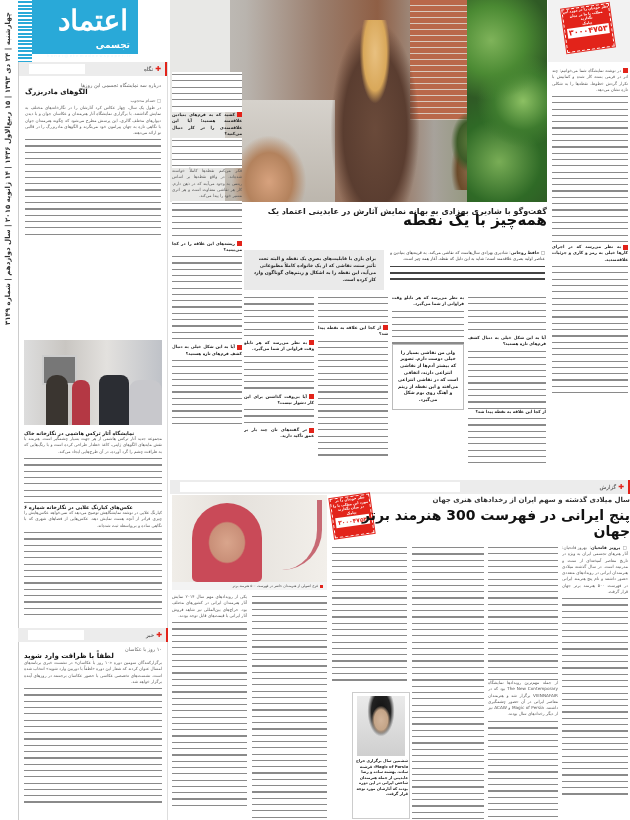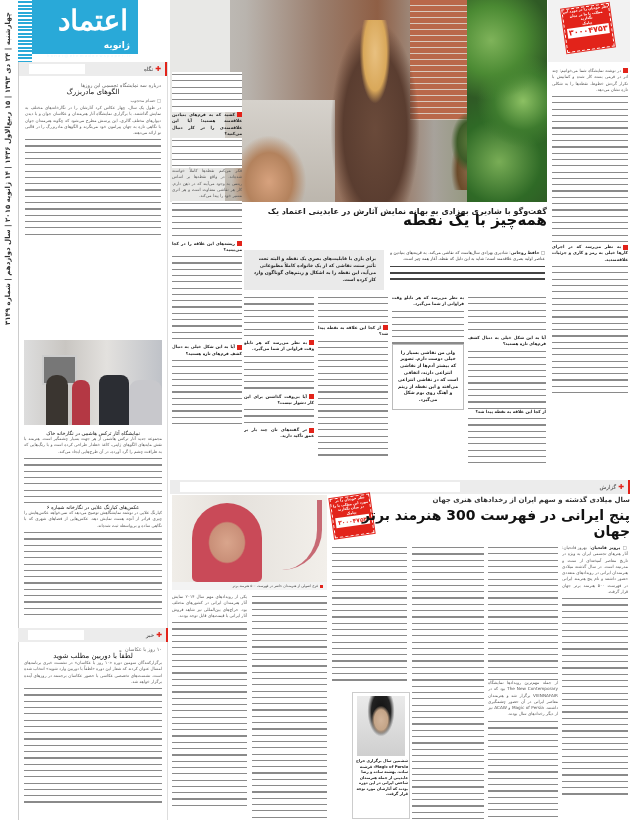--- a/index.html
+++ b/index.html
@@ -21,21 +21,21 @@
   #masthead .section { position: absolute; right: 8px; top: 40px; color: #fff; font-size: 9px; font-weight: bold; }
   #masthead .email { position: absolute; right: 6px; top: 53px; color: #e8f6fc; font-size: 3.8px; letter-spacing: 1.3px; direction: ltr; }
 
   .sec-header { height: 14px; background: #ececec; display: flex; align-items: center; justify-content: space-between; padding: 0 0 0 6px; }
   .sec-header .label { font-size: 5.5px; color: #333; display: flex; align-items: center; padding-right: 4px; border-right: 2px solid #e2231a; height: 14px; }
   .sec-header .label .plus { color: #e2231a; font-weight: bold; font-size: 7px; margin-left: 2px; }
   .sec-header .white-box { width: 56px; height: 10px; background: #fff; margin-left: 4px; position: relative; }
 
   #left-col { left: 18px; top: 62px; width: 150px; height: 758px; border-left: 1px solid #ccc; border-right: 1px solid #ddd; }
   .kicker { font-size: 5px; color: #666; text-align: right; }
-  .hl { font-size: 7px; font-weight: normal; color: #111; text-align: center; }
+  .hl { font-size: 7px; font-weight: bold; color: #111; text-align: left; }
 
   
   #promo-top { left: 548px; top: 0; width: 82px; height: 62px; background: #f2f2f2; }
   .stamp { position: absolute; background: #e2231a; color: #fff; transform: rotate(-8deg); text-align: center; font-weight: bold; border: 1px dashed #fff; outline: 1px solid #e2231a; }
   .stamp .s-top { font-size: 3.5px; line-height: 4.5px; }
   .stamp .s-num { background: #fff; color: #e2231a; font-size: 8px; margin: 1px 2px 2px; line-height: 10px; }
 
   #photo-main { left: 170px; top: 0; width: 377px; height: 202px; overflow: hidden; background: linear-gradient(to right, #c9c9c6 0%, #b9b4ae 20%, #9a7d6c 40%, #8f5f45 55%, #a7a29b 70%, #8a936f 85%, #3d6e3a 100%); }
   #photo-main .wall { position:absolute; left: 0; top: 0; width: 60px; height: 202px; background: #e8e8e6; }
   #photo-main .bricks { position:absolute; left: 240px; top: 0; width: 70px; height: 120px; background: repeating-linear-gradient(to bottom, #b9684a 0, #b9684a 5px, #d9c9bd 5px, #d9c9bd 6px); }
@@ -71,21 +71,21 @@
   .boxquote { border: 1px solid #bbb; font-size: 4.5px; line-height: 6.8px; color: #222; font-weight: bold; text-align: center; padding: 5px; }
 </style>
 </head>
 <body>
 
 <div id="vertical-date" class="abs">چهارشنبه | ۲۴ دی ۱۳۹۳ | ۱۵ ربیع‌الاول ۱۴۳۶ | ۱۴ ژانویه ۲۰۱۵ | سال دوازدهم | شماره ۳۱۴۹</div>
 
 <div id="masthead" class="abs">
   <div class="stripes"></div>
   <div class="logo">اعتماد</div>
-  <div class="section">ژانویه</div>
+  <div class="section">تجسمی</div>
   <div class="email">honar@etemadnewspaper.ir</div>
 </div>
 
 <div id="left-col" class="abs">
   <div class="sec-header">
     <div class="label">
       <span class="plus">✚</span>
       <span>نگاه</span>
     </div>
     <div class="white-box"></div>
@@ -126,21 +126,21 @@
 <div class="abs" style="left: 18px; top: 628px; width: 150px;">
   <div class="sec-header">
     <div class="label">
       <span class="plus">✚</span>
       <span>خبر</span>
     </div>
     <div class="white-box"></div>
   </div>
   <div style="padding: 4px 6px 0;">
     <div class="kicker">۱۰ روز با عکاسان</div>
-    <div class="hl">لطفاً با دوربین مطلب شوید</div>
+    <div class="hl">لطفاً با ظرافت وارد شوید</div>
     <div class="txt" style="height: 150px;">
       <p>برگزارکنندگان سومین دوره «۱۰ روز با عکاسان» در نشست خبری برنامه‌های امسال عنوان کردند که شعار این دوره «لطفاً با دوربین وارد شوید» انتخاب شده است. نشست‌های تخصصی عکاسی با حضور عکاسان برجسته در روزهای آینده برگزار خواهد شد.</p>
       <div class="lines" style="height: 120px;"></div>
     </div>
   </div>
 </div>
 
 <div id="promo-top" class="abs">
   <div class="stamp" style="left: 16px; top: 6px; width: 48px; height: 44px;">
     <div class="s-top">نظر خودتان را در مورد این مطلب با ما در میان بگذارید</div>

